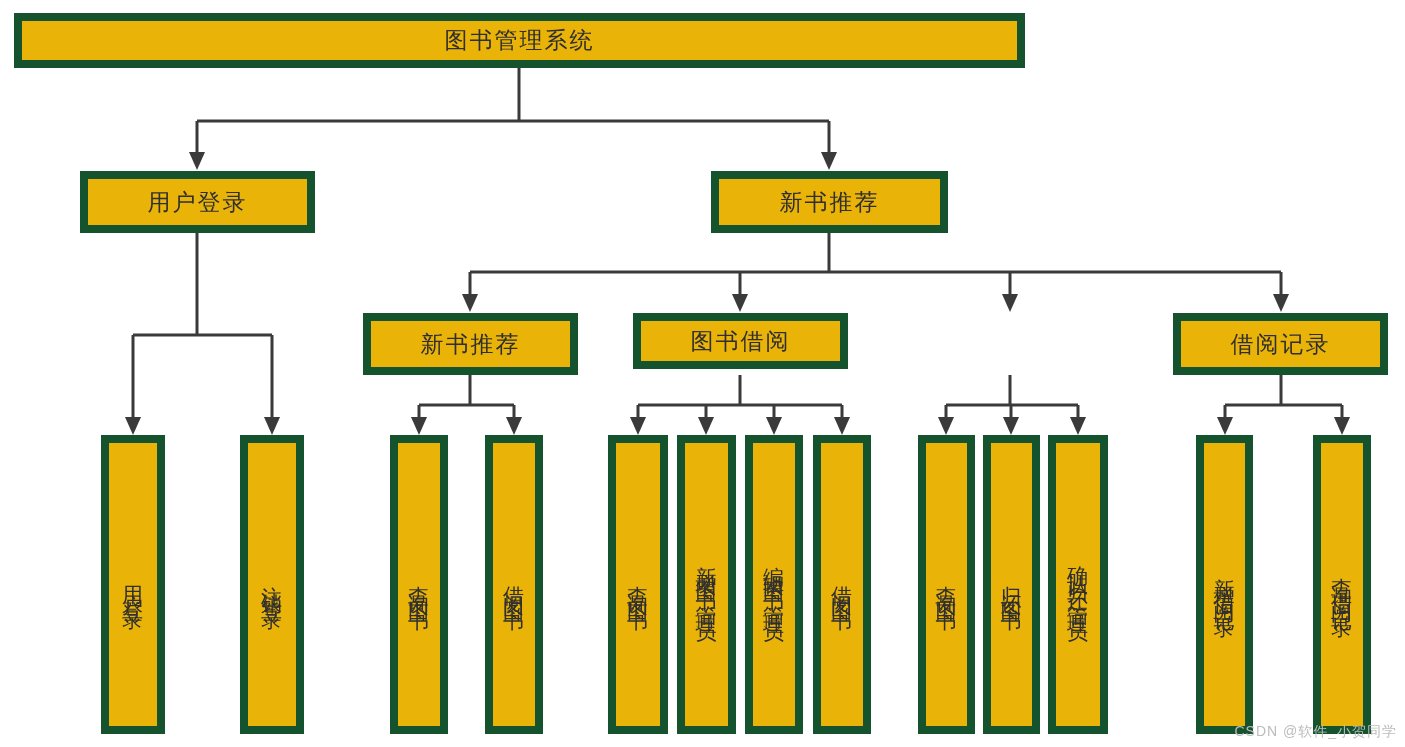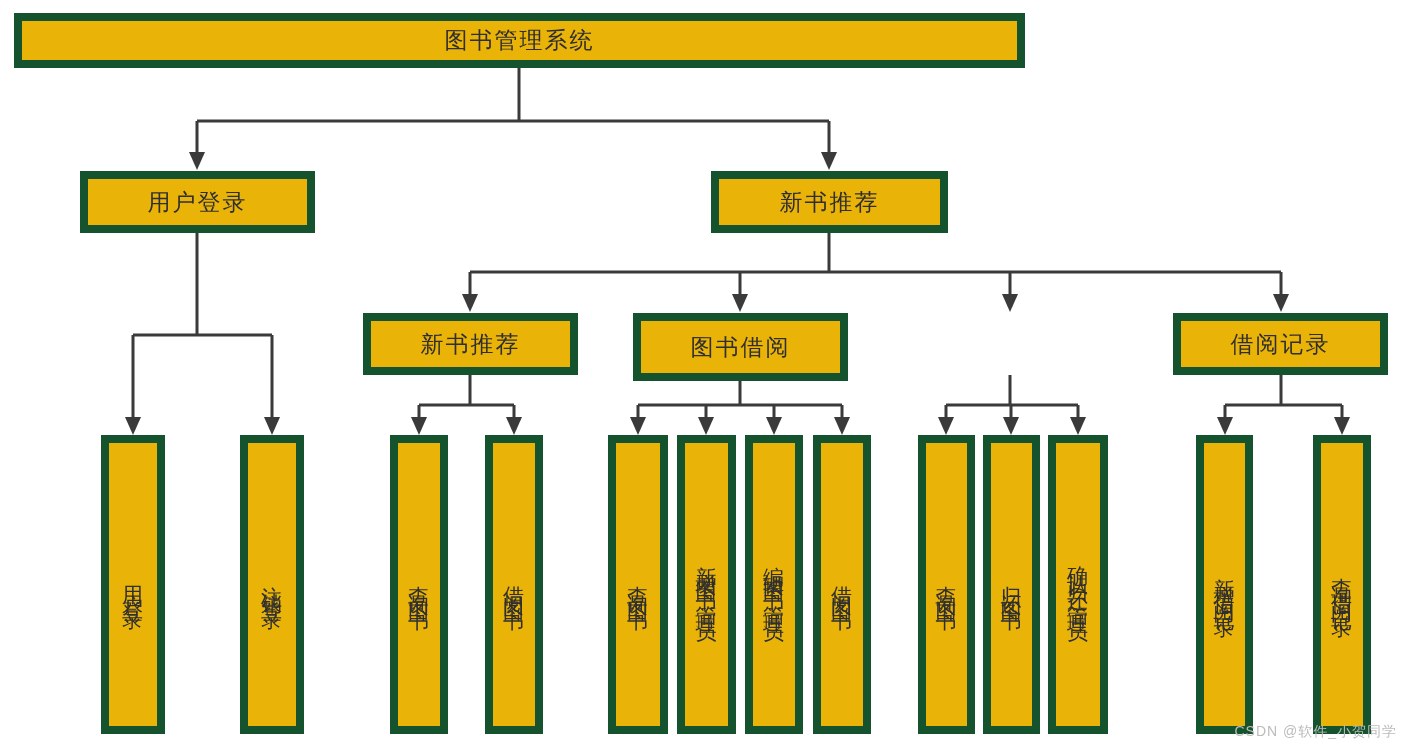--- a/index.html
+++ b/index.html
@@ -110,21 +110,21 @@
   <div class="box" style="left:80px; top:171px; width:235px; height:62px;">
     <span class="hlabel">用户登录</span>
   </div>
   <div class="box" style="left:711px; top:171px; width:237px; height:62px;">
     <span class="hlabel">新书推荐</span>
   </div>
 
   <div class="box" style="left:363px; top:313px; width:215px; height:62px;">
     <span class="hlabel">新书推荐</span>
   </div>
-  <div class="box" style="left:633px; top:313px; width:215px; height:68px;">
+  <div class="box" style="left:633px; top:313px; width:215px; height:56px;">
     <span class="hlabel">图书借阅</span>
   </div>
   <div class="box" style="left:1173px; top:313px; width:215px; height:62px;">
     <span class="hlabel">借阅记录</span>
   </div>
 
   <div class="box leaf" style="left:101px; top:435px; width:64px; height:299px;">
     <span class="vlabel">用户登录</span>
   </div>
   <div class="box leaf" style="left:240px; top:435px; width:64px; height:299px;">

